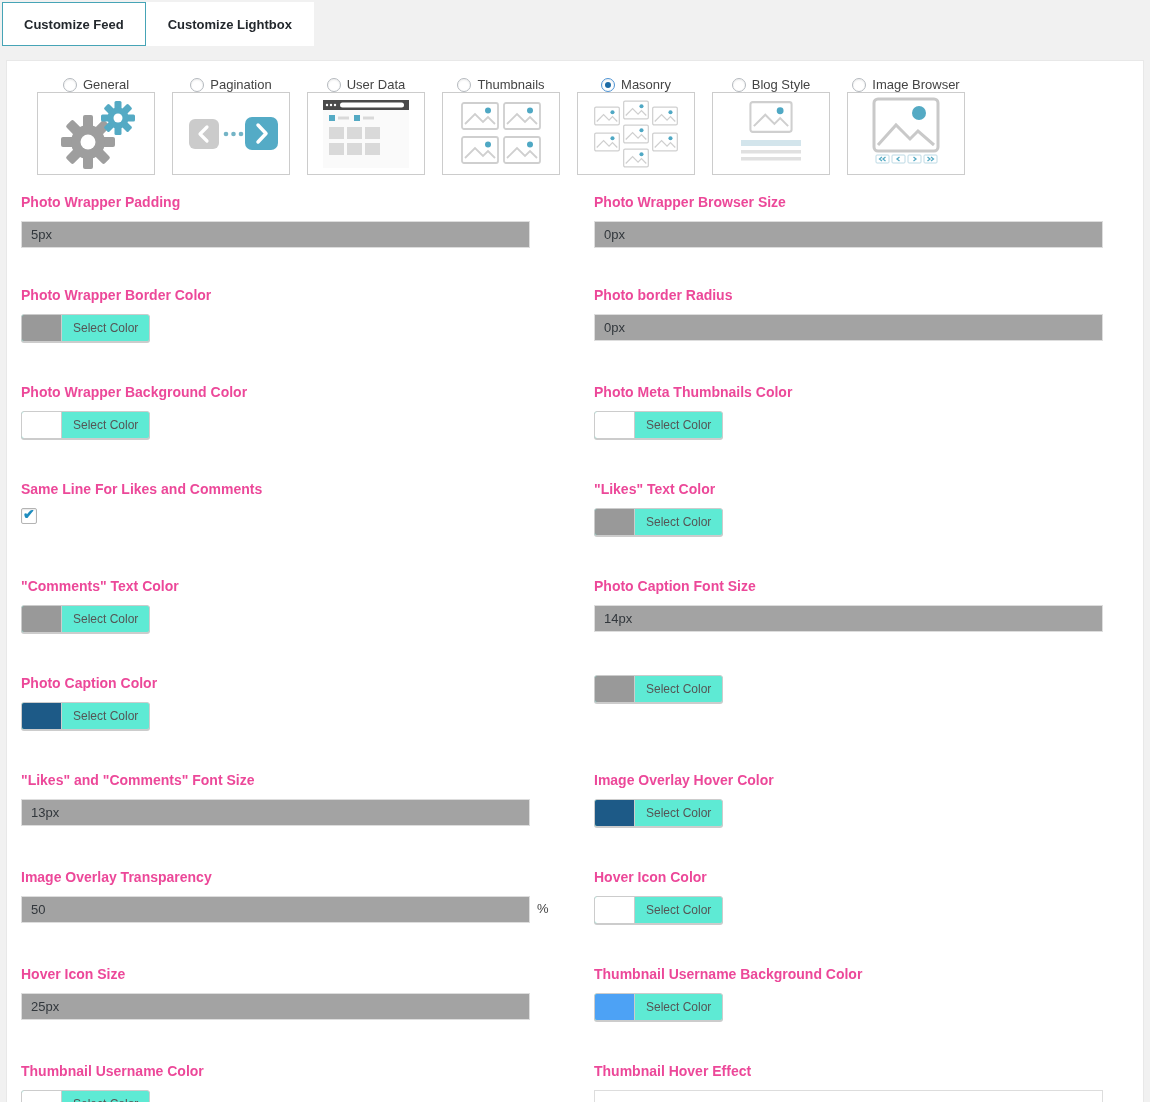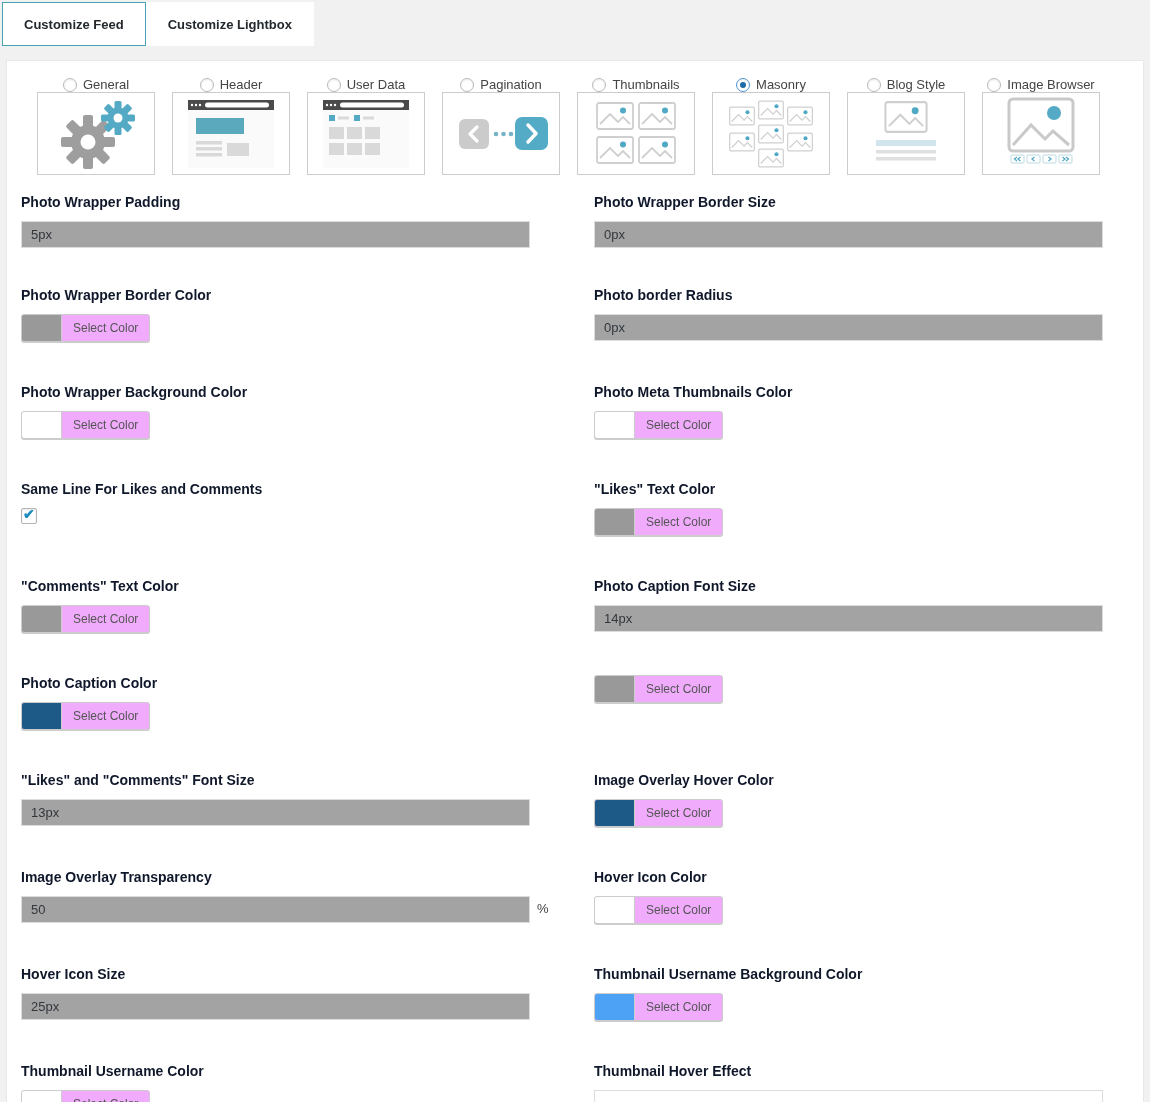--- a/index.html
+++ b/index.html
@@ -43,30 +43,30 @@
   .layout-box {
     height: 83px; border: 1px solid #ccc; background: #fff;
     display: flex; align-items: center; justify-content: center;
   }
   
   .form-grid {
     display: grid; grid-template-columns: 509px 509px; column-gap: 64px;
     row-gap: 39px; margin: 19px 0 30px 14px;
   }
   .field { position: relative; }
-  .field-label { font-size: 14px; font-weight: bold; color: #0f172a; margin-bottom: 11px; }
+  .field-label { font-size: 14px; font-weight: bold; color: #ec4899; margin-bottom: 11px; }
   .text-input {
     width: 100%; height: 27px; border: 1px solid #ddd; background: #a3a3a3;
     padding: 0 9px; font-size: 13px; color: #32373c;
     font-family: "Liberation Sans", sans-serif;
   }
   .suffix { position: absolute; left: 516px; top: 32px; font-size: 13px; color: #444; }
   .color-btn {
     display: inline-flex; align-items: stretch; height: 28px; padding: 0;
-    border: 1px solid #ccc; border-radius: 3px; background: #f0abfc;
+    border: 1px solid #ccc; border-radius: 3px; background: #5eead4;
     cursor: pointer; box-shadow: 0 1px 0 #ccc; overflow: hidden; justify-content: flex-end;
   }
   .swatch { display: block; width: 40px; border-right: 1px solid #ccc; background: #fff; }
   .color-btn-label {
     padding: 0 11px; font-size: 12px; color: #555; line-height: 26px;
     font-family: "Liberation Sans", sans-serif;
   }
   .checkbox {
     width: 16px; height: 16px; border: 1px solid #b4b4b4; border-radius: 2px;
     background: #fff; display: inline-block; position: relative; cursor: pointer;
@@ -131,38 +131,35 @@
             <rect x="-3.5" y="-17" width="7" height="9" rx="1.5" transform="rotate(225)"></rect>
             <rect x="-3.5" y="-17" width="7" height="9" rx="1.5" transform="rotate(270)"></rect>
             <rect x="-3.5" y="-17" width="7" height="9" rx="1.5" transform="rotate(315)"></rect>
             <circle r="10.5"></circle>
           </g>
           <circle cx="72" cy="21" r="4.5" fill="#fff"></circle>
         </svg>
       </span>
     </div>
 
-    <div class="layout-option">
-      <span class="layout-radio-row">
-        <span class="radio"></span>
-        <span>Header</span>
-      </span>
-      <span class="layout-box">
-        <svg width="100" height="74" viewBox="0 0 100 74">
-          <rect x="7" y="3" width="86" height="68" fill="#fafafa"></rect>
-          <rect x="7" y="3" width="86" height="10" fill="#4a4a4a"></rect>
-          <circle cx="11" cy="8" r="1.2" fill="#fff"></circle>
-            <circle cx="15" cy="8" r="1.2" fill="#fff"></circle>
-            <circle cx="19" cy="8" r="1.2" fill="#fff"></circle>
-          <rect x="24" y="5.5" width="64" height="5" rx="2.5" fill="#fff"></rect>
-          <rect x="15" y="21" width="48" height="16" fill="#5aa9bd"></rect>
-          <rect x="15" y="44" width="26" height="3.5" fill="#d9d9d9"></rect>
-          <rect x="15" y="50" width="26" height="3.5" fill="#d9d9d9"></rect>
-          <rect x="15" y="56" width="26" height="3.5" fill="#d9d9d9"></rect>
-          <rect x="46" y="46" width="22" height="13" fill="#d9d9d9"></rect>
+
+    <div class="layout-option">
+      <span class="layout-radio-row">
+        <span class="radio"></span>
+        <span>Pagination</span>
+      </span>
+      <span class="layout-box">
+        <svg width="100" height="74" viewBox="0 0 100 74">
+          <rect x="8" y="22" width="30" height="30" rx="6" fill="#cbcbcb"></rect>
+          <path d="M26 30 L19 37 L26 44" fill="none" stroke="#fff" stroke-width="3.2" stroke-linecap="round" stroke-linejoin="round"></path>
+          <circle cx="45" cy="37" r="2.3" fill="#74b4c6"></circle>
+          <circle cx="52.5" cy="37" r="2.3" fill="#74b4c6"></circle>
+          <circle cx="60" cy="37" r="2.3" fill="#74b4c6"></circle>
+          <rect x="64" y="20" width="33" height="33" rx="7" fill="#54abc6"></rect>
+          <path d="M77 28 L85 36.5 L77 45" fill="none" stroke="#fff" stroke-width="3.5" stroke-linecap="round" stroke-linejoin="round"></path>
         </svg>
       </span>
     </div>
 
     <div class="layout-option">
       <span class="layout-radio-row">
         <span class="radio"></span>
         <span>User Data</span>
       </span>
       <span class="layout-box">
@@ -176,38 +173,20 @@
           <rect x="13" y="18" width="6" height="6" fill="#54aac4"></rect>
           <rect x="22" y="19.5" width="11" height="3" fill="#d9d9d9"></rect>
           <rect x="38" y="18" width="6" height="6" fill="#54aac4"></rect>
           <rect x="47" y="19.5" width="11" height="3" fill="#d9d9d9"></rect>
           <rect x="13" y="30" width="15" height="12" fill="#d9d9d9"></rect>
           <rect x="31" y="30" width="15" height="12" fill="#d9d9d9"></rect>
           <rect x="49" y="30" width="15" height="12" fill="#d9d9d9"></rect>
           <rect x="13" y="46" width="15" height="12" fill="#d9d9d9"></rect>
           <rect x="31" y="46" width="15" height="12" fill="#d9d9d9"></rect>
           <rect x="49" y="46" width="15" height="12" fill="#d9d9d9"></rect>
-        </svg>
-      </span>
-    </div>
-
-    <div class="layout-option">
-      <span class="layout-radio-row">
-        <span class="radio"></span>
-        <span>Pagination</span>
-      </span>
-      <span class="layout-box">
-        <svg width="100" height="74" viewBox="0 0 100 74">
-          <rect x="8" y="22" width="30" height="30" rx="6" fill="#cbcbcb"></rect>
-          <path d="M26 30 L19 37 L26 44" fill="none" stroke="#fff" stroke-width="3.2" stroke-linecap="round" stroke-linejoin="round"></path>
-          <circle cx="45" cy="37" r="2.3" fill="#74b4c6"></circle>
-          <circle cx="52.5" cy="37" r="2.3" fill="#74b4c6"></circle>
-          <circle cx="60" cy="37" r="2.3" fill="#74b4c6"></circle>
-          <rect x="64" y="20" width="33" height="33" rx="7" fill="#54abc6"></rect>
-          <path d="M77 28 L85 36.5 L77 45" fill="none" stroke="#fff" stroke-width="3.5" stroke-linecap="round" stroke-linejoin="round"></path>
         </svg>
       </span>
     </div>
 
     <div class="layout-option">
       <span class="layout-radio-row">
         <span class="radio"></span>
         <span>Thumbnails</span>
       </span>
       <span class="layout-box">
@@ -284,21 +263,21 @@
   </div>
 
   <div class="form-grid">
 
     <div class="field">
       <h4 class="field-label">Photo Wrapper Padding</h4>
       <input type="text" class="text-input" value="5px" style="">
     </div>
 
     <div class="field">
-      <h4 class="field-label">Photo Wrapper Border Size</h4>
+      <h4 class="field-label">Photo Wrapper Browser Size</h4>
       <input type="text" class="text-input" value="0px" style="">
     </div>
 
     <div class="field">
       <h4 class="field-label">Photo Wrapper Border Color</h4>
       <button class="color-btn">
         <span class="swatch" style="background-color: rgb(153, 153, 153);"></span>
         <span class="color-btn-label">Select Color</span>
       </button>
     </div>

